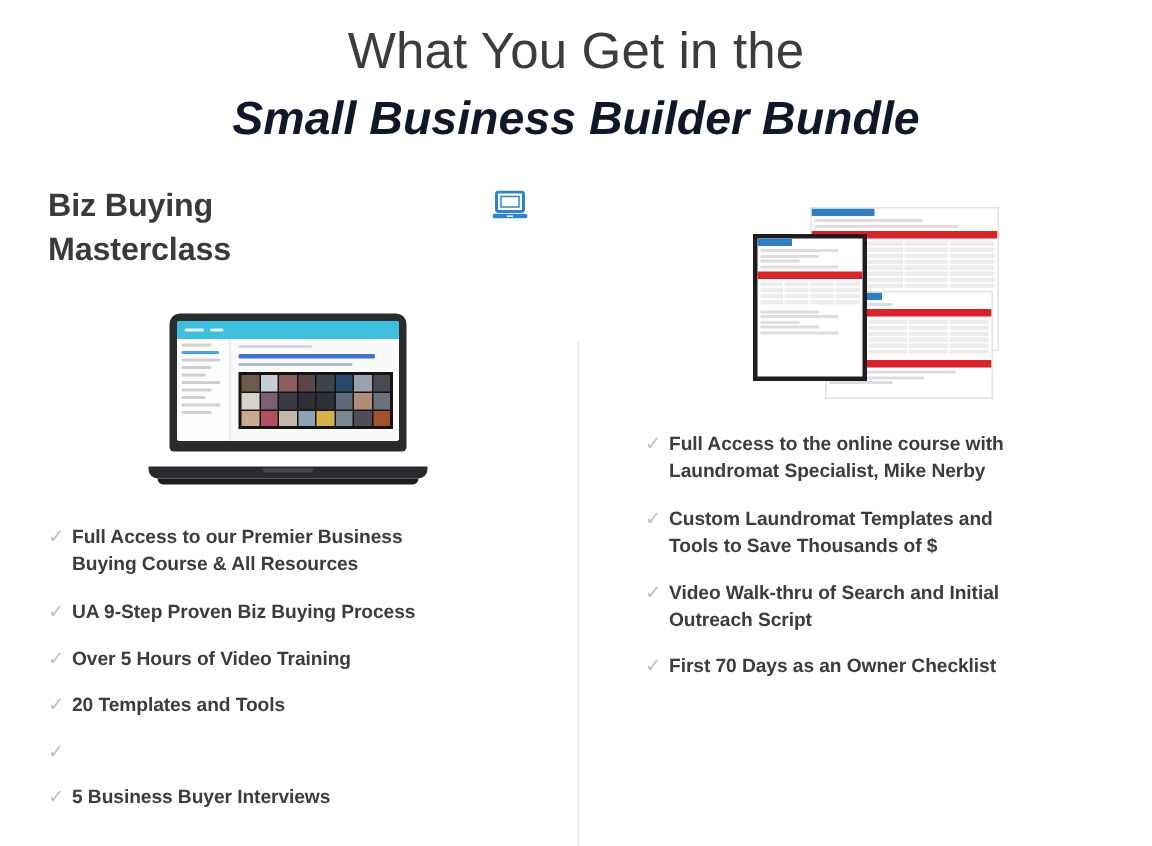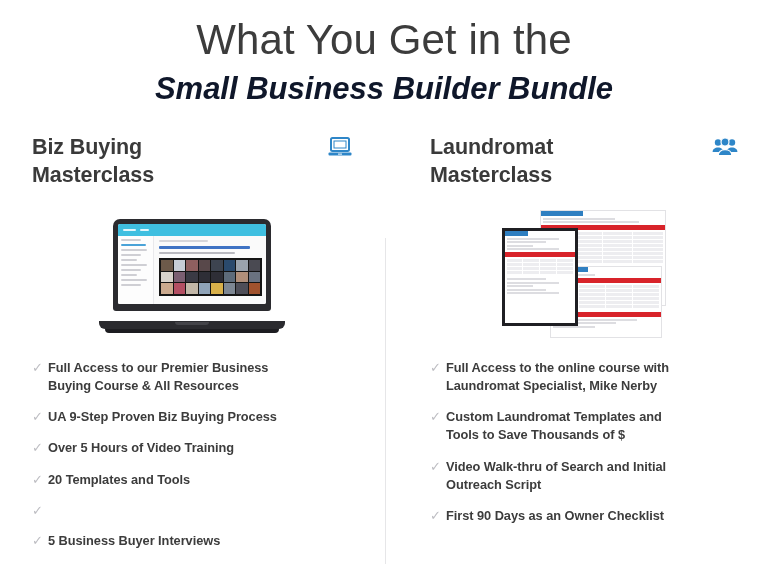--- a/index.html
+++ b/index.html
@@ -7,21 +7,21 @@
     width:768px; height:564px;
     background:#ffffff;
     font-family:"Liberation Sans", sans-serif;
     overflow:hidden;
   }
   .page { position:relative; width:768px; height:564px; background:#fff; }
 
   
   .headline { width:100%; text-align:center; padding-top:14px; }
   .headline .line1 {
-    font-size:42px; font-weight:400; color:#3c3c3c;
+    font-size:34px; font-weight:400; color:#3c3c3c;
     letter-spacing:.1px; line-height:1.22;
   }
   .headline .line2 {
     font-size:31px; font-weight:700; font-style:italic; color:#0f172a;
     line-height:1.25; margin-top:5px;
   }
 
   
   .columns { display:flex; position:relative; margin-top:24px; }
   .col { width:384px; padding:0 32px; position:relative; }
@@ -225,33 +225,20 @@
           <div class="check">✓</div>
         </div>
         <div class="feature">
           <div class="check">✓</div>
           <div class="ftext">5 Business Buyer Interviews</div>
         </div>
       </div>
     </div>
 
     <div class="col right">
-      <div class="card-head">
-        <div class="card-title">Laundromat Masterclass</div>
-        <div class="head-icon">
-          <svg width="26" height="20" viewBox="0 0 26 20">
-            <circle cx="6" cy="5.5" r="3.2" fill="#2e86c8"></circle>
-            <path d="M0.6 15c0-3 2.4-4.6 5.4-4.6S11.4 12 11.4 15z" fill="#2e86c8"></path>
-            <circle cx="20" cy="5.5" r="3.2" fill="#2e86c8"></circle>
-            <path d="M14.6 15c0-3 2.4-4.6 5.4-4.6S25.4 12 25.4 15z" fill="#2e86c8"></path>
-            <circle cx="13" cy="5" r="4" fill="#2e86c8" stroke="#ffffff" stroke-width="1.2"></circle>
-            <path d="M6.2 18.6c0-3.8 3-5.9 6.8-5.9s6.8 2.1 6.8 5.9z" fill="#2e86c8" stroke="#ffffff" stroke-width="1.2"></path>
-          </svg>
-        </div>
-      </div>
 
       <div class="mock-wrap">
         <div class="sheets">
           <div class="sheet s1">
             <div class="blue"></div>
             <div class="rows">
                 <i class="w60"></i>
                 <i class="w80"></i>
               </div>
             <div class="hdr"></div>
@@ -375,18 +362,18 @@
         <div class="feature">
           <div class="check">✓</div>
           <div class="ftext">Custom Laundromat Templates and Tools to Save Thousands of $</div>
         </div>
         <div class="feature">
           <div class="check">✓</div>
           <div class="ftext">Video Walk-thru of Search and Initial Outreach Script</div>
         </div>
         <div class="feature">
           <div class="check">✓</div>
-          <div class="ftext">First 90 Days as an Owner Checklist</div>
+          <div class="ftext">First 70 Days as an Owner Checklist</div>
         </div>
       </div>
     </div>
   </div>
 </div>
 
 </body></html>

